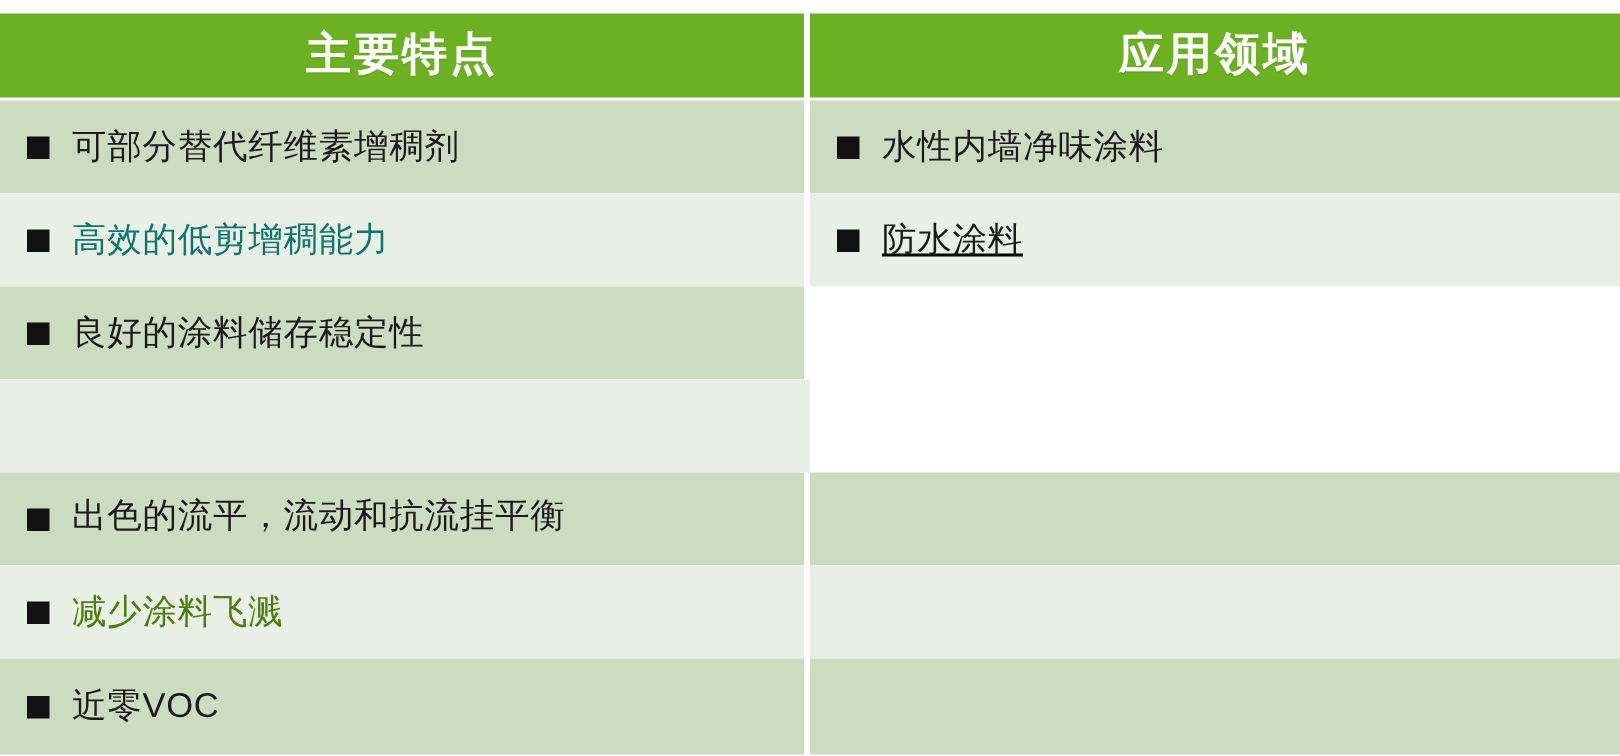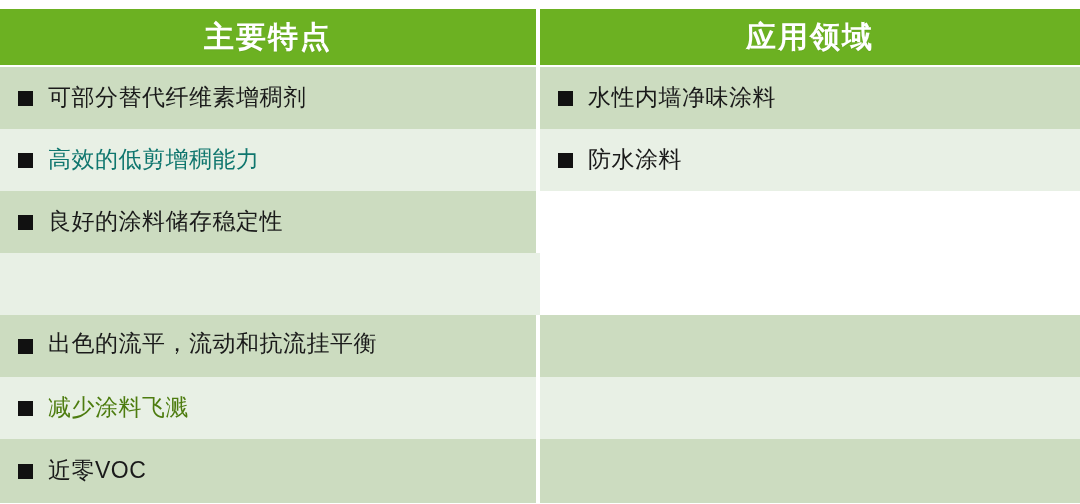--- a/index.html
+++ b/index.html
@@ -132,21 +132,21 @@
         <span class="bullet" style="background: rgb(17, 17, 17);"></span>
         <span class="cell-text" style="color: rgb(26, 26, 26);">水性内墙净味涂料</span>
       </div>
     </div>
 
     <div class="table-row row-light">
       <div class="cell col-left" style="background: rgb(232, 240, 229);">
         <span class="bullet" style="background: rgb(17, 17, 17);"></span>
         <span class="cell-text" style="color: #0f766e;">高效的低剪增稠能力</span>
       </div>
-      <div class="cell col-right" style="background: rgb(232, 240, 229);">
+      <div class="cell col-right" style="background: rgb(232, 240, 229); text-decoration: underline;">
         <span class="bullet" style="background: rgb(17, 17, 17);"></span>
         <span class="cell-text" style="color: rgb(26, 26, 26);">防水涂料</span>
       </div>
     </div>
 
     <div class="table-row row-dark">
       <div class="cell col-left" style="background: rgb(204, 220, 192);">
         <span class="bullet" style="background: rgb(17, 17, 17);"></span>
         <span class="cell-text" style="color: rgb(26, 26, 26);">良好的涂料储存稳定性</span>
       </div>

